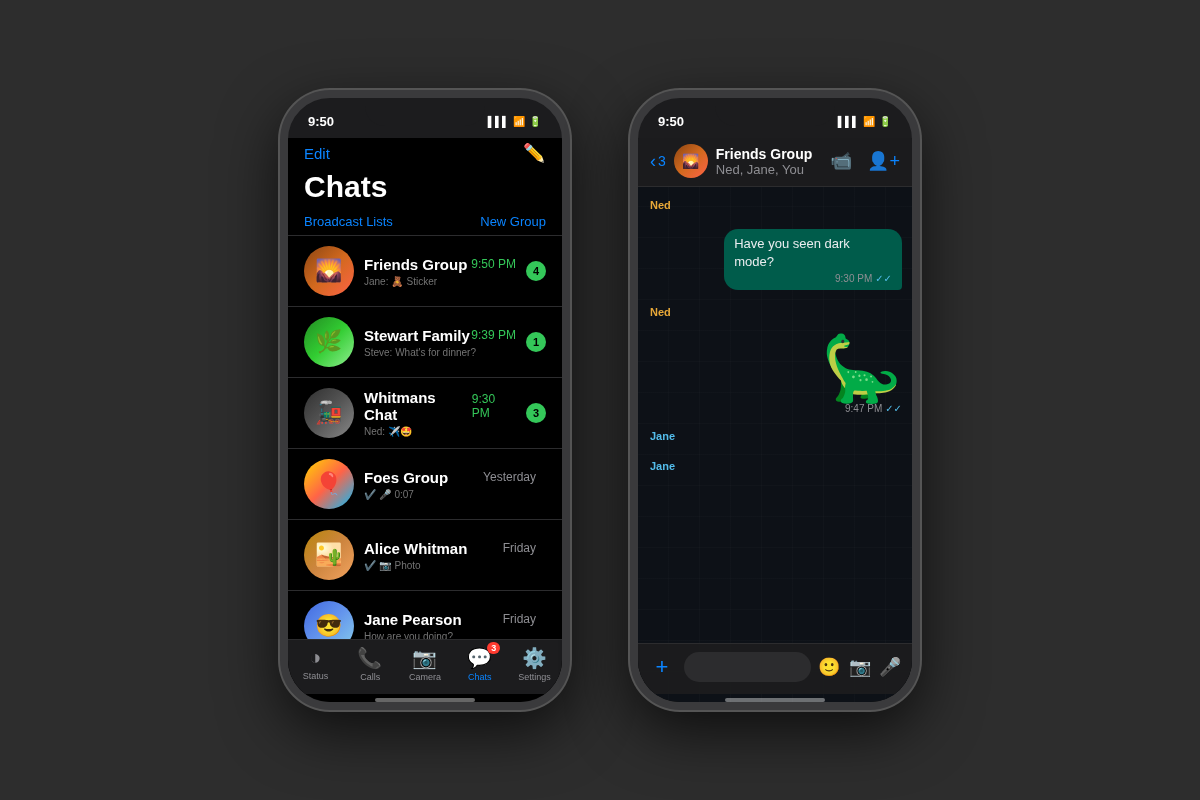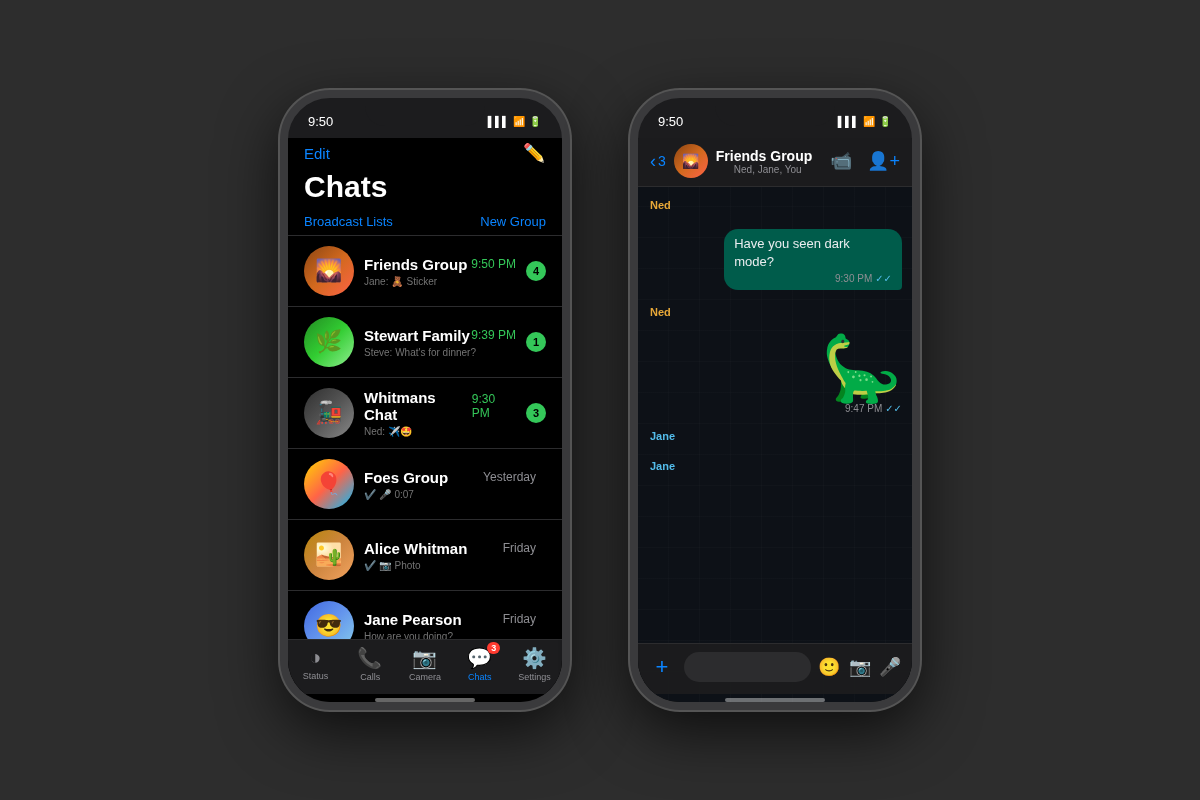--- a/index.html
+++ b/index.html
@@ -46,21 +46,21 @@
       align-items: center;
       padding: 10px 20px 4px;
       height: 40px;
       background: transparent;
       position: relative;
       z-index: 10;
     }
 
     .status-time {
       font-size: 13px;
-      font-weight: 400;
+      font-weight: 700;
       color: #fff;
     }
 
     .status-icons {
       display: flex;
       gap: 4px;
       align-items: center;
     }
 
     .status-icons span {
@@ -331,23 +331,22 @@
       flex: 1;
     }
 
     .detail-name {
       font-size: 14px;
       font-weight: 600;
       color: #fff;
     }
 
     .detail-members {
-      font-size: 10px;
+      font-size: 13px;
       color: #8e8e93;
-      margin-left: 18px;
     }
 
     .detail-actions {
       display: flex;
       gap: 14px;
     }
 
     .detail-action-icon {
       color: #0a84ff;
       font-size: 18px;

